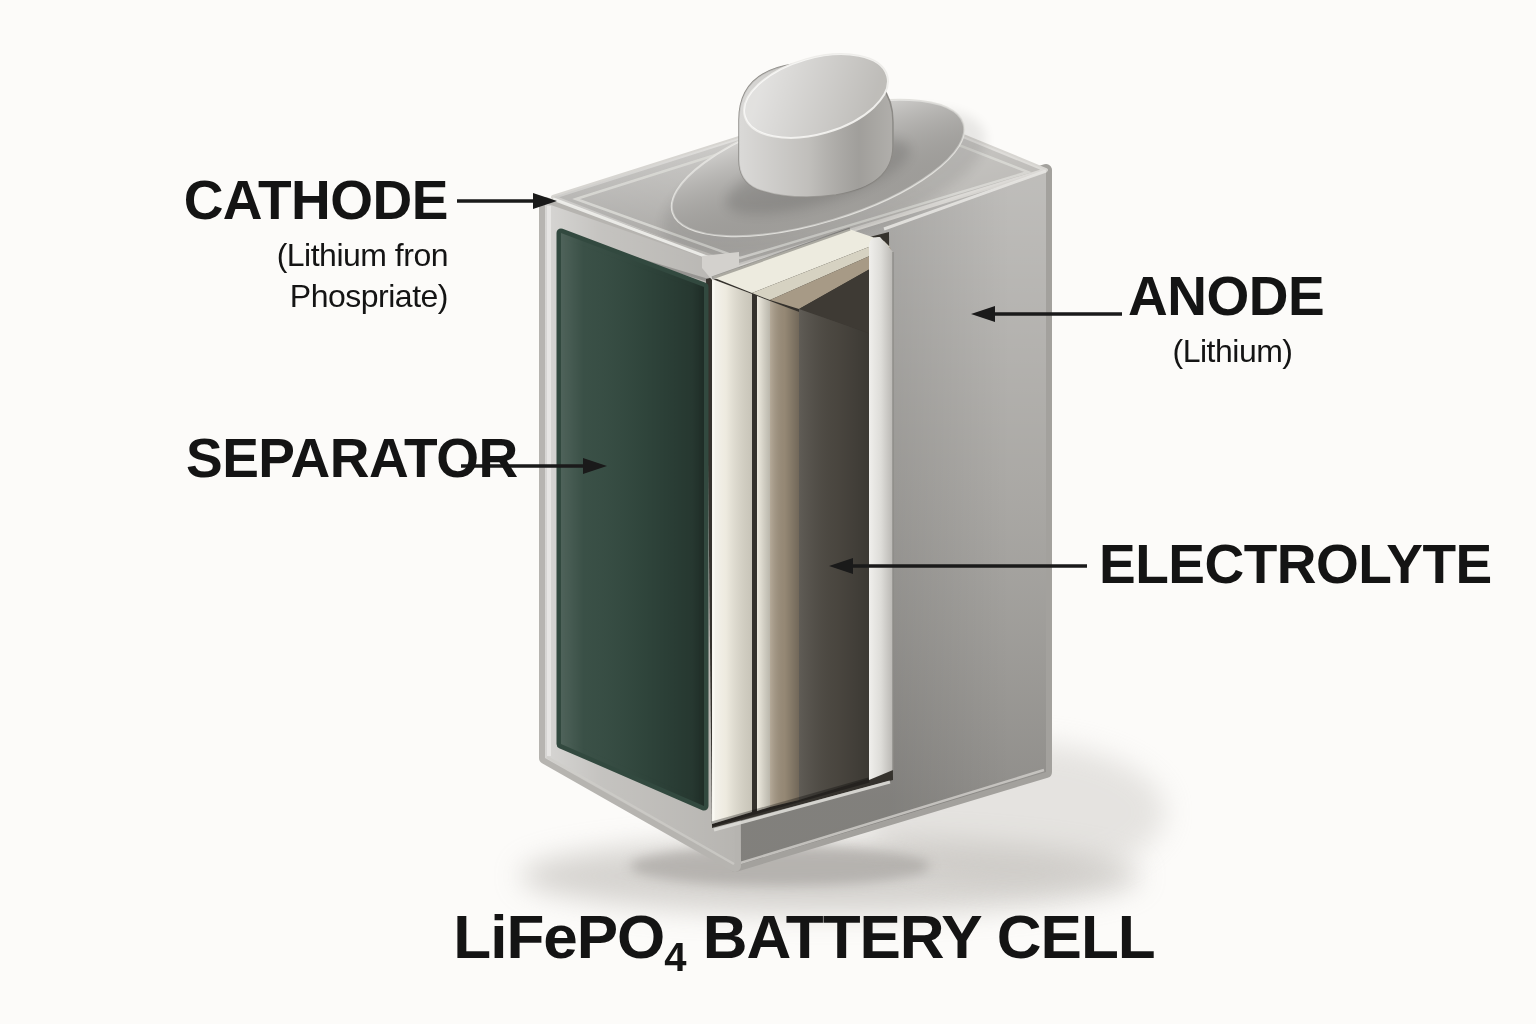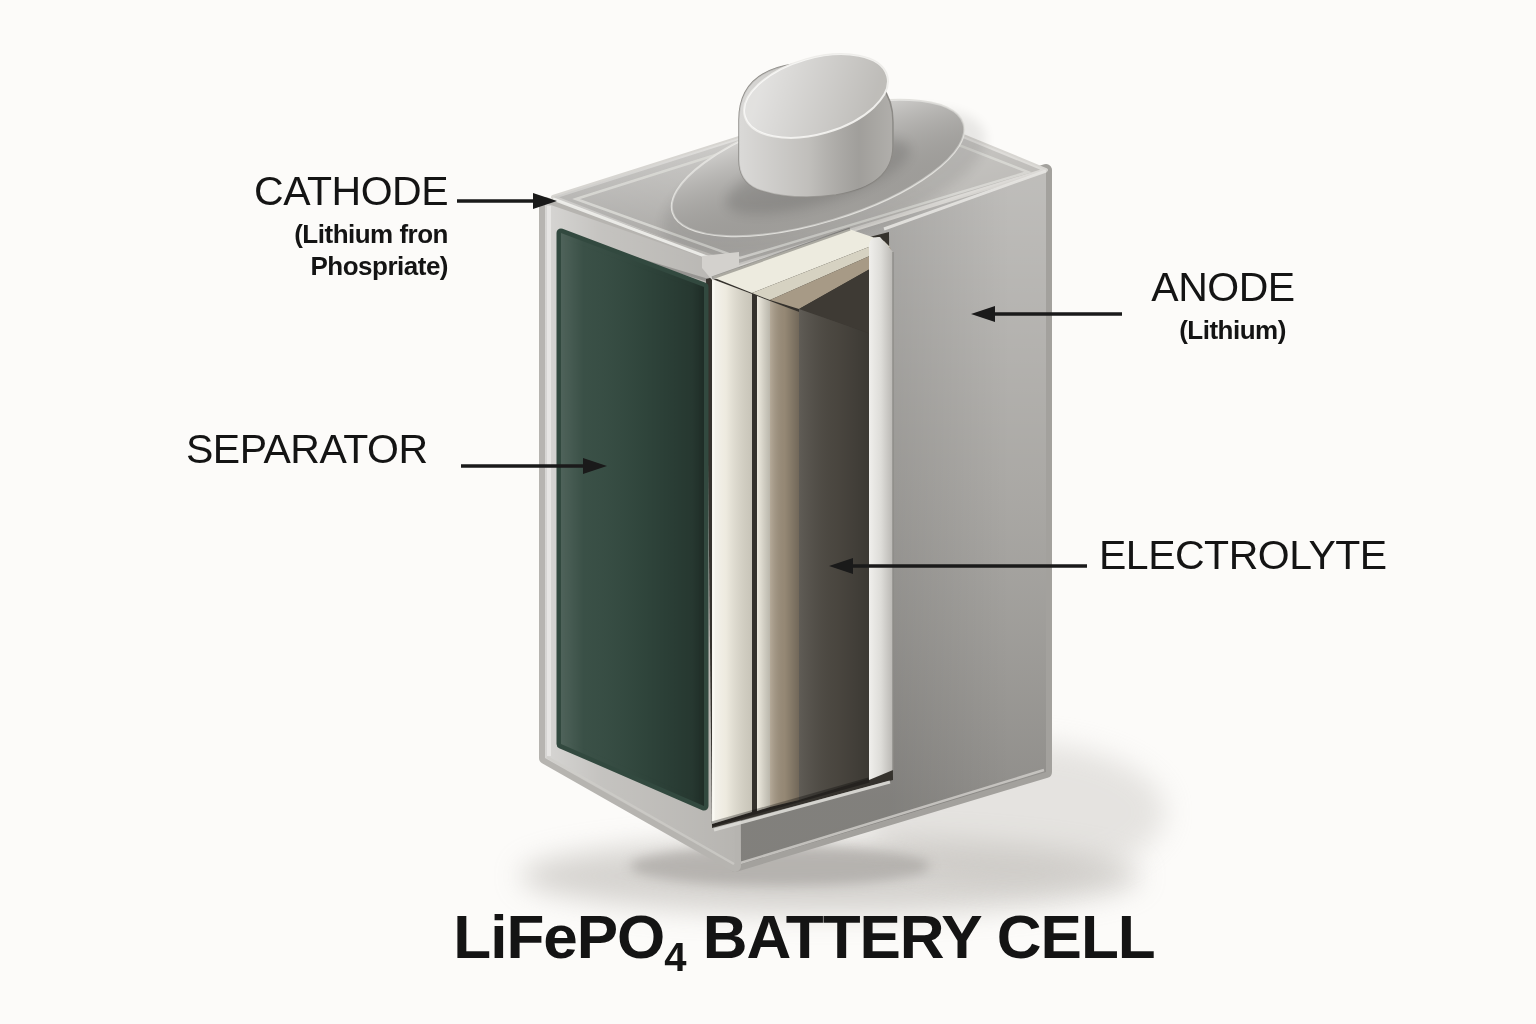--- a/index.html
+++ b/index.html
@@ -11,22 +11,22 @@
   body{
     width:1536px;height:1024px;
     background:var(--color-background);
     font-family:"Liberation Sans",sans-serif;
     color:var(--color-text);
     overflow:hidden;
   }
   .scene{position:relative;width:1536px;height:1024px;}
   .illustration{position:absolute;left:0;top:0;width:1536px;height:1024px;}
   .callout{position:absolute;line-height:1.26;letter-spacing:-0.5px;}
-  .co-label{font-weight:400;font-size:41px;}
-  .co-detail{font-weight:700;font-size:26px;margin-left:19px;}
+  .co-label{font-weight:700;font-size:55px;}
+  .co-detail{font-weight:400;font-size:32px;margin-left:19px;}
   .co-cathode{right:1088px;top:166px;text-align:right;}
   .co-separator{left:186px;top:424px;}
   .co-anode{left:1128px;top:262px;width:190px;text-align:center;}
   .co-electrolyte{left:1099px;top:530px;}
   .diagram-title{
     position:absolute;left:0;top:901px;width:100%;
     text-align:center;font-weight:700;font-size:62px;letter-spacing:-1px;margin-left:36px;
   }
   .diagram-title sub{font-size:40px;vertical-align:-13px;letter-spacing:0;}
 </style>

